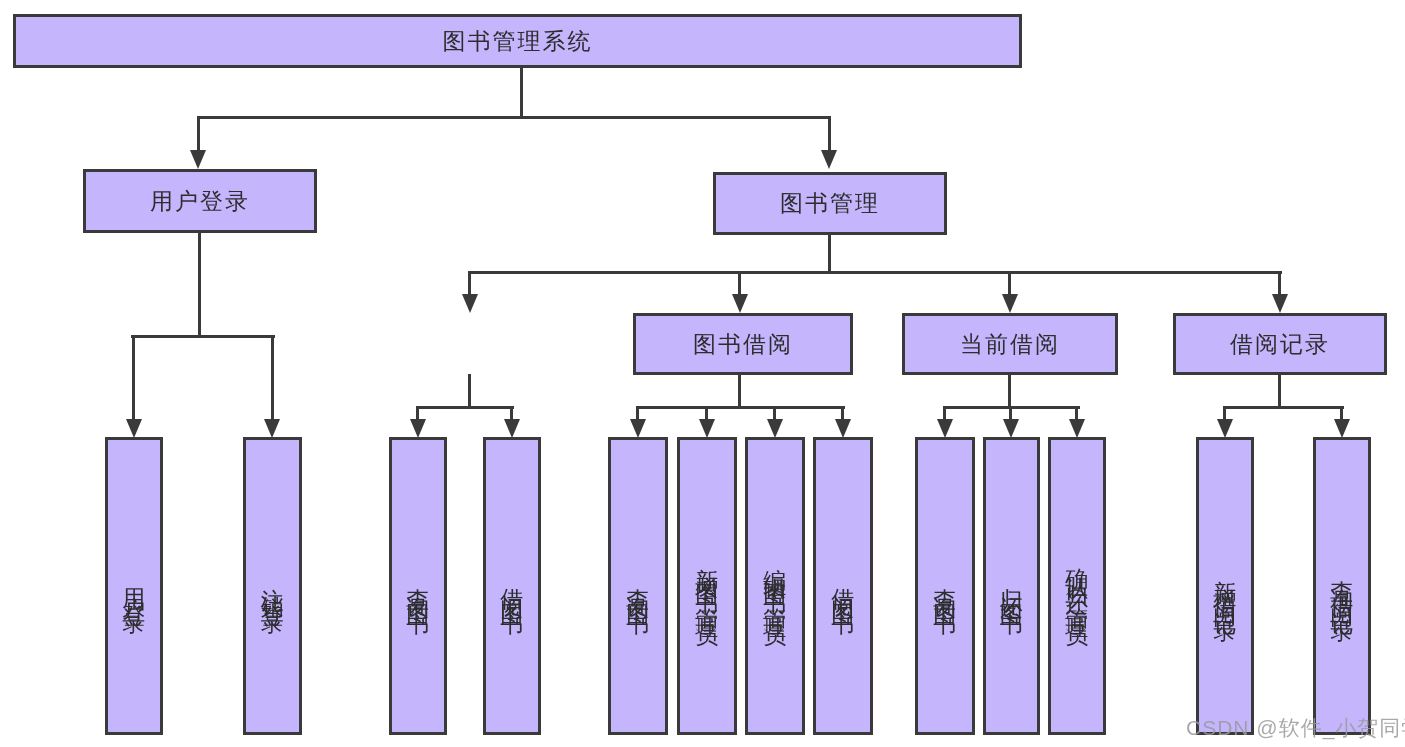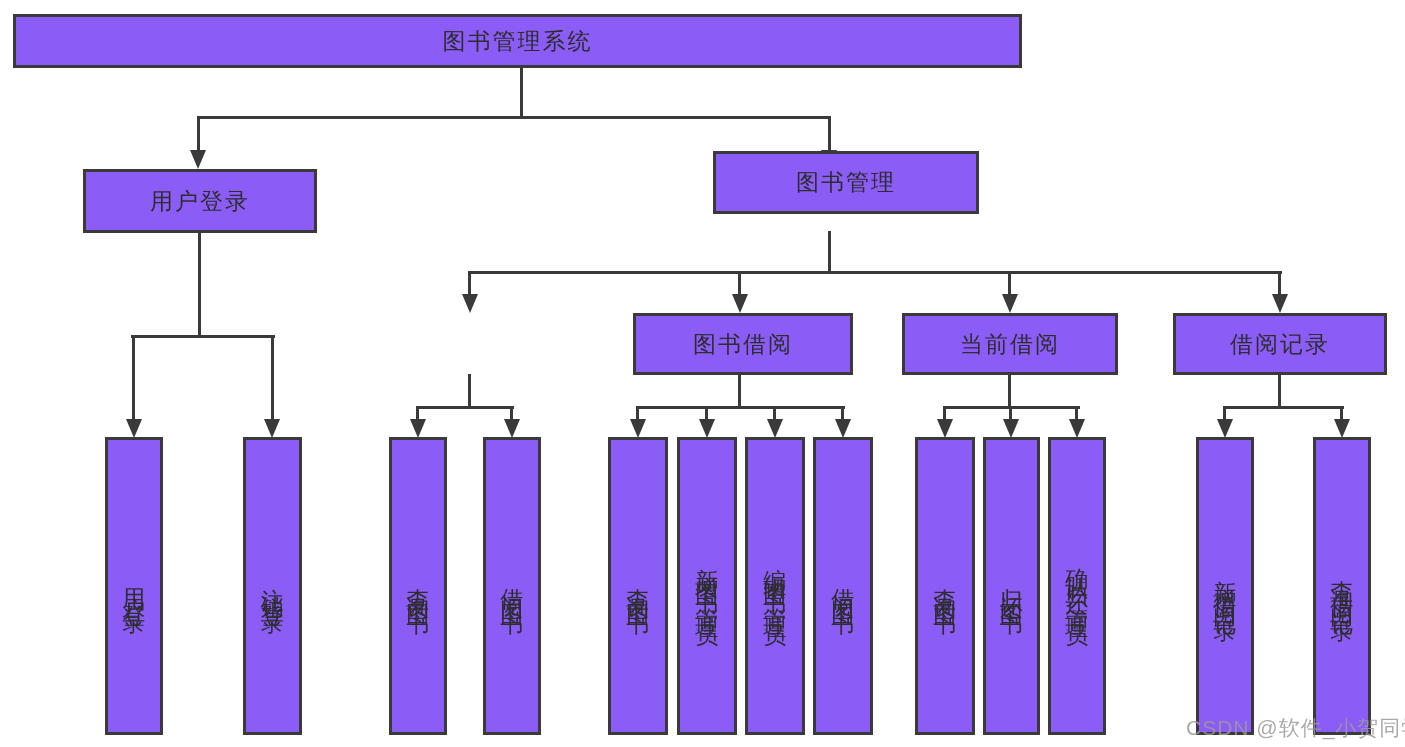--- a/index.html
+++ b/index.html
@@ -1,21 +1,21 @@
 <!DOCTYPE html>
 <html><head>
 <meta charset="utf-8">
 <style>
   html,body{margin:0;padding:0;background:#ffffff;}
   #stage{
     position:relative;width:1405px;height:747px;background:#ffffff;overflow:hidden;
     font-family:"Liberation Sans", sans-serif;
   }
   .box{
-    position:absolute;background:#8b5cf6;border:3px solid #3a3a3a;box-sizing:border-box;
+    position:absolute;background:#c4b5fd;border:3px solid #3a3a3a;box-sizing:border-box;
     display:flex;align-items:center;justify-content:center;
   }
   .hlabel{font-size:23px;color:#2d2d2d;letter-spacing:2px;white-space:nowrap;}
   .vlabel{
     writing-mode:vertical-rl;text-orientation:mixed;
     font-size:23px;color:#2d2d2d;letter-spacing:8px;line-height:1.15;white-space:nowrap;
   }
   .hline{position:absolute;height:3px;background:#3a3a3a;}
   .vline{position:absolute;width:3px;background:#3a3a3a;}
   .arrow{
@@ -92,21 +92,21 @@
   <div class="vline" style="left:1340px;top:406px;height:16px"></div>
   <div class="arrow" style="left:1334px;top:419px"></div>
 
   <div class="box" style="left:13px;top:14px;width:1009px;height:54px">
     <span class="hlabel">图书管理系统</span>
   </div>
 
   <div class="box" style="left:83px;top:169px;width:234px;height:64px">
     <span class="hlabel">用户登录</span>
   </div>
-  <div class="box" style="left:713px;top:151px;width:266px;height:63px">
+  <div class="box" style="left:713px;top:172px;width:234px;height:63px">
     <span class="hlabel">图书管理</span>
   </div>
 
   <div class="box" style="left:902px;top:313px;width:216px;height:62px">
     <span class="hlabel">当前借阅</span>
   </div>
   <div class="box" style="left:633px;top:313px;width:220px;height:62px">
     <span class="hlabel">图书借阅</span>
   </div>
   <div class="box" style="left:1173px;top:313px;width:214px;height:62px">

